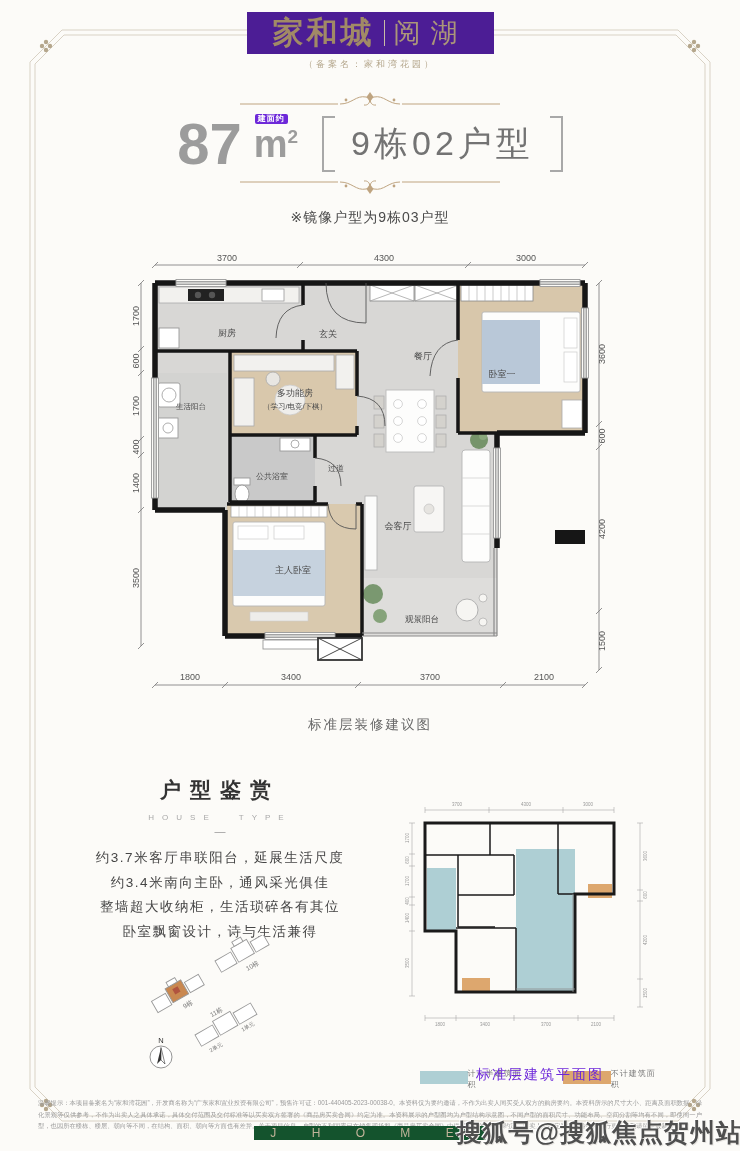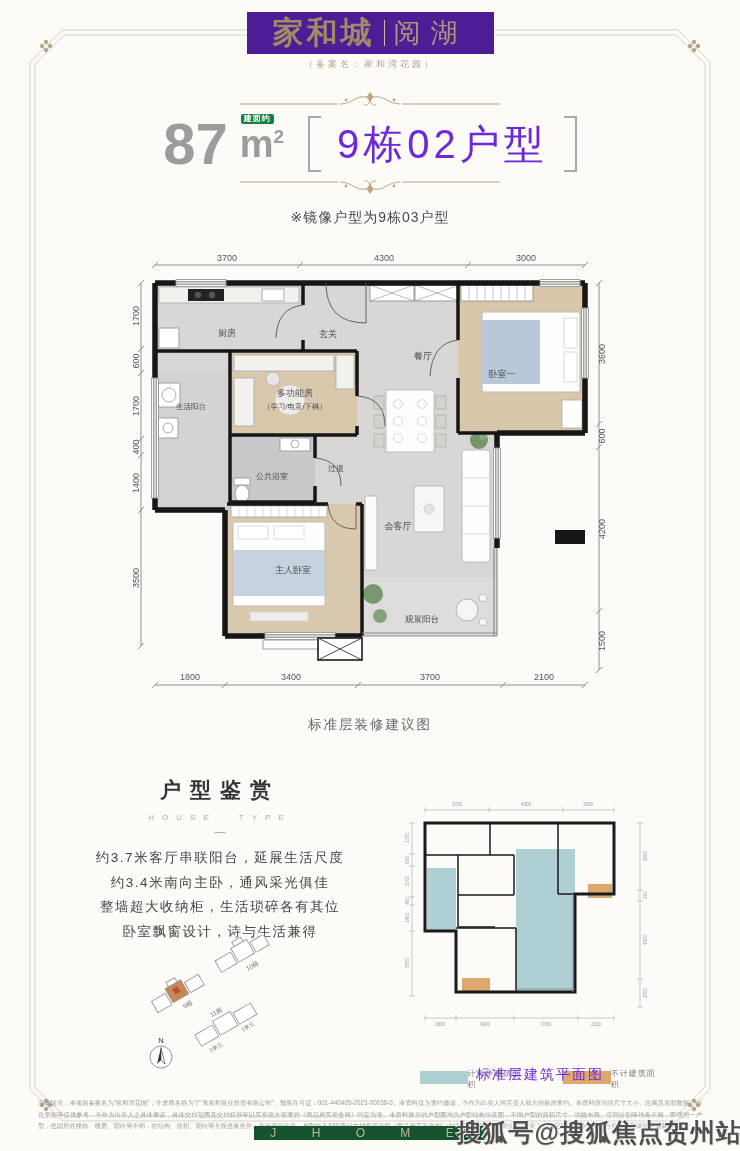--- a/index.html
+++ b/index.html
@@ -15,26 +15,26 @@
   .logo-bar{width:1px;height:26px;background:#c9bca6;}
   .logo-sub{font-size:27px;color:#ab9679;letter-spacing:10px;}
   .reg-name{margin-top:4px;font-size:9px;color:#b5a78d;letter-spacing:3px;}
   
   .flourish{left:50%;transform:translateX(-50%);z-index:2;}
   .flourish.bot{transform:translateX(-50%) scaleY(-1);}
   .title-row{left:0;top:112px;width:740px;height:64px;display:flex;justify-content:center;align-items:center;gap:10px;z-index:2;}
   .area-num{font-size:58px;font-weight:bold;color:#9c9c9c;line-height:1;}
   .area-unit{position:relative;font-size:38px;font-weight:bold;color:#9c9c9c;line-height:1;margin-left:2px;}
   .area-unit sup{font-size:19px;vertical-align:14px;}
-  .area-tag{position:absolute;top:-11px;left:1px;font-size:8px;color:#fff;background:#15803d;
+  .area-tag{position:absolute;top:-11px;left:1px;font-size:8px;color:#fff;background:#6d28d9;
             padding:1px 3px;border-radius:2px;letter-spacing:1px;white-space:nowrap;}
   .brk{width:13px;height:56px;border:2.5px solid #a8a8a8;box-sizing:border-box;}
   .brk-l{border-right:none;margin-left:14px;}
   .brk-r{border-left:none;}
-  .unit-name{font-size:40px;color:#6d28d9;letter-spacing:4px;padding:0 6px;font-weight:500;}
+  .unit-name{font-size:34px;color:#737373;letter-spacing:4px;padding:0 6px;font-weight:500;}
   .note{left:0;top:209px;width:740px;text-align:center;font-size:14px;color:#4b4b4b;letter-spacing:1px;z-index:2;}
   .caption1{left:0;top:716px;width:740px;text-align:center;font-size:13.5px;color:#666;letter-spacing:2px;z-index:2;}
   
   .appre{left:65px;top:776px;width:310px;text-align:center;z-index:2;}
   .appre-title{font-size:21px;color:#333;letter-spacing:9px;font-weight:600;}
   .appre-sub{margin-top:9px;font-size:8px;color:#a9a9a9;letter-spacing:8px;word-spacing:12px;}
   .appre-dash{margin-top:3px;font-size:11px;color:#999;}
   .appre-line{font-size:13.5px;color:#454545;letter-spacing:1.5px;line-height:24.5px;}
   .appre-lines{margin-top:9px;}
   

